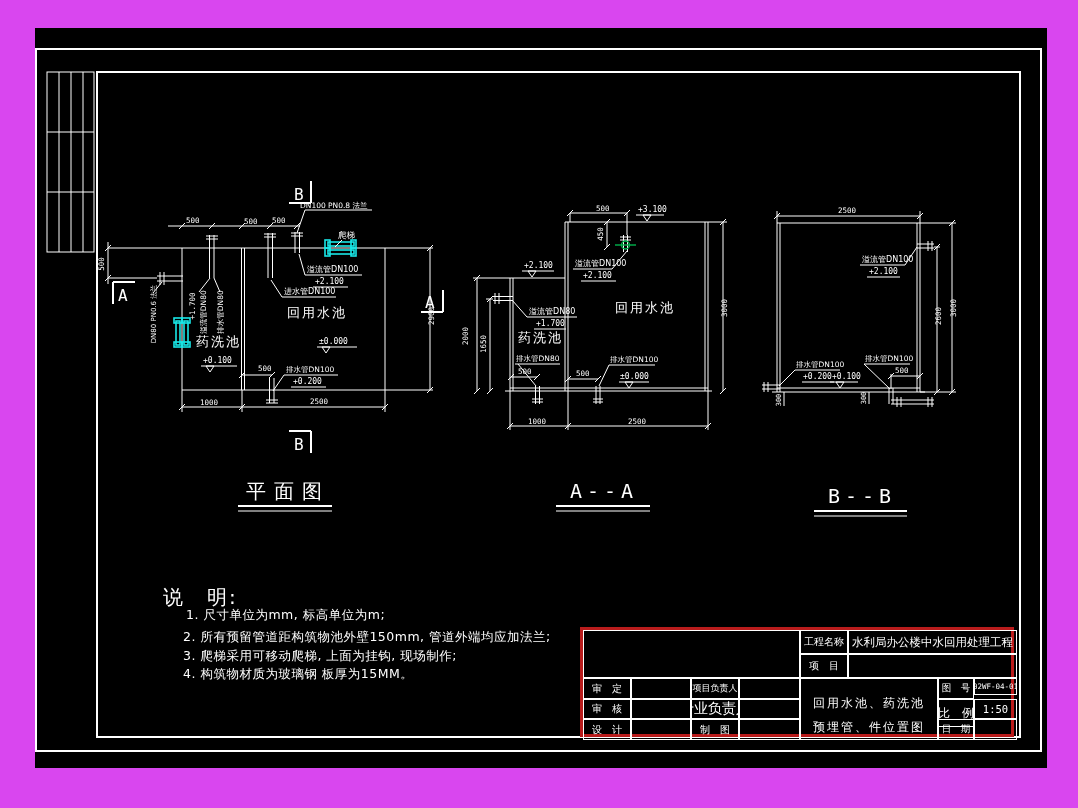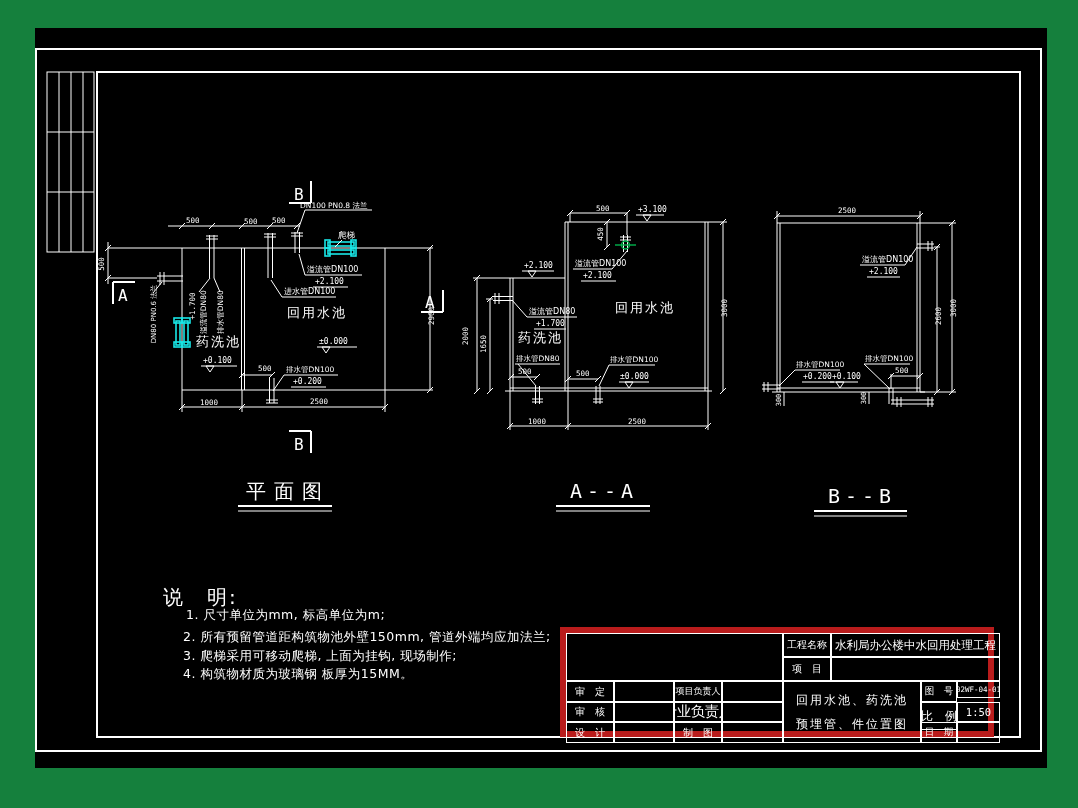--- a/index.html
+++ b/index.html
@@ -1,27 +1,27 @@
 <!DOCTYPE html>
 <html><head>
 <meta charset="utf-8">
 <style>
   html,body{margin:0;padding:0;background:#c3c7d1;}
-  .page{position:relative;width:1078px;height:808px;background:#15803d;overflow:hidden;
+  .page{position:relative;width:1078px;height:808px;background:#d946ef;overflow:hidden;
         font-family:"DejaVu Sans",sans-serif;}
   .sheet{position:absolute;left:35px;top:28px;width:1012px;height:740px;background:#000;}
   svg.overlay{position:absolute;left:0;top:0;width:1078px;height:808px;}
   svg .w{stroke:#fff;stroke-width:1;fill:none;}
   svg .w2{stroke:#fff;stroke-width:2;fill:none;}
   svg .cy{stroke:#18e6e6;stroke-width:1.6;fill:none;}
   svg .gr{stroke:#00b34d;stroke-width:1.4;fill:none;}
   svg text{fill:#fff;font-family:"DejaVu Sans",sans-serif;}
   svg text.num{font-family:"DejaVu Sans Mono",monospace;}
   .note-line{position:absolute;color:#fff;white-space:nowrap;letter-spacing:.5px;}
-  .tb{position:absolute;left:560px;top:627px;width:434px;height:110px;border:6px solid #b91c1c;
+  .tb{position:absolute;left:580px;top:627px;width:434px;height:110px;border:3px solid #b91c1c;
       box-sizing:border-box;}
   .tb-cell{position:absolute;border:1px solid #fff;box-sizing:border-box;color:#fff;
       display:flex;align-items:center;justify-content:center;text-align:center;
       white-space:nowrap;overflow:hidden;}
   .tb-title-line{line-height:24px;font-size:12px;letter-spacing:2px;}
 </style>
 </head>
 <body>
 
 <div class="page">
@@ -401,21 +401,21 @@
     <div class="tb-cell" style="left:156px;top:48px;width:61px;height:21px;"></div>
     <div class="tb-cell" style="left:0;top:69px;width:48px;height:20px;font-size:10px;">审　核</div>
     <div class="tb-cell" style="left:48px;top:69px;width:60px;height:20px;"></div>
     <div class="tb-cell" style="left:108px;top:69px;width:48px;height:20px;font-size:14px;">专业负责人</div>
     <div class="tb-cell" style="left:156px;top:69px;width:61px;height:20px;"></div>
     <div class="tb-cell" style="left:0;top:89px;width:48px;height:21px;font-size:10px;">设　计</div>
     <div class="tb-cell" style="left:48px;top:89px;width:60px;height:21px;"></div>
     <div class="tb-cell" style="left:108px;top:89px;width:48px;height:21px;font-size:10px;">制　图</div>
     <div class="tb-cell" style="left:156px;top:89px;width:61px;height:21px;"></div>
 
-    <div class="tb-cell" style="left:217px;top:48px;width:138px;height:62px;flex-direction:column;justify-content:center;">
+    <div class="tb-cell" style="left:217px;top:48px;width:138px;height:62px;flex-direction:column;justify-content:flex-end;">
       <div class="tb-title-line">回用水池、药洗池</div>
       <div class="tb-title-line">预埋管、件位置图</div>
     </div>
 
     <div class="tb-cell" style="left:355px;top:48px;width:36px;height:21px;font-size:9.5px;">图　号</div>
     <div class="tb-cell" style="left:391px;top:48px;width:43px;height:17px;font-size:7.5px;font-family:'DejaVu Sans Mono',monospace;">02WF-04-01</div>
     <div class="tb-cell" style="left:355px;top:69px;width:36px;height:28px;font-size:12px;">比　例</div>
     <div class="tb-cell" style="left:391px;top:69px;width:43px;height:20px;font-size:10.5px;font-family:'DejaVu Sans Mono',monospace;">1:50</div>
     <div class="tb-cell" style="left:355px;top:89px;width:36px;height:21px;font-size:9.5px;">日　期</div>
     <div class="tb-cell" style="left:391px;top:89px;width:43px;height:21px;"></div>

